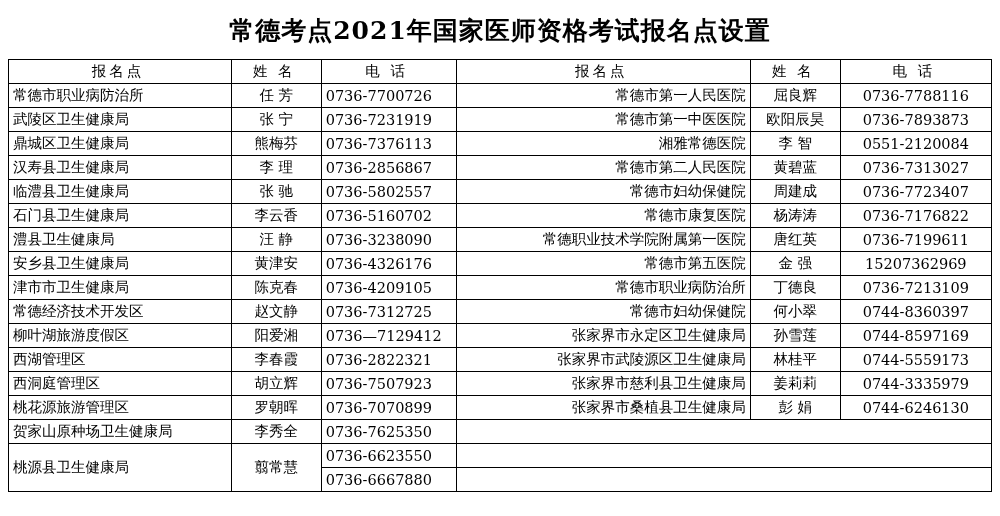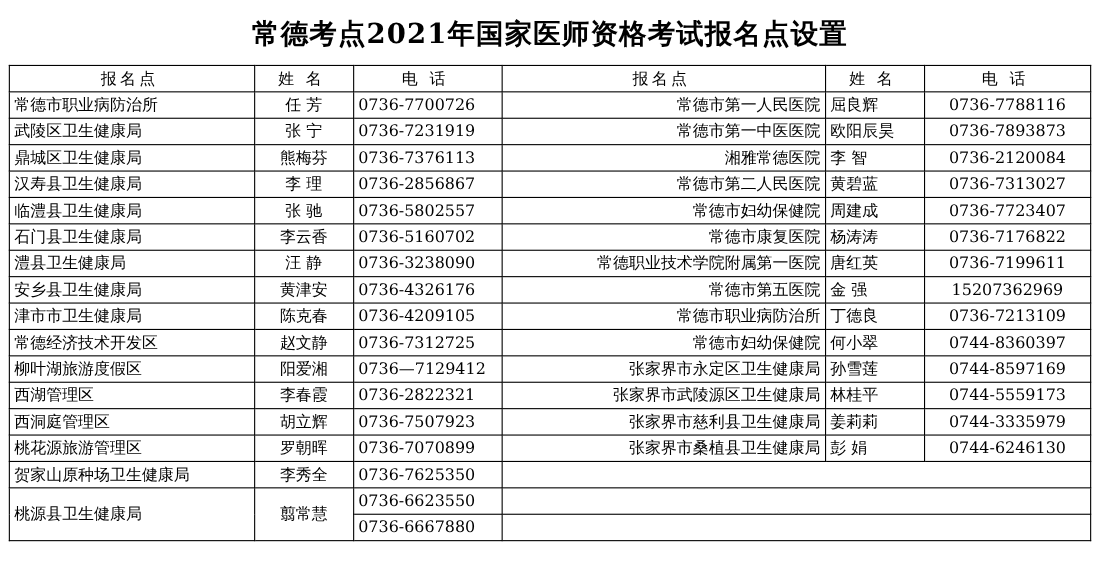--- a/index.html
+++ b/index.html
@@ -43,21 +43,21 @@
     padding: 1px 4px;
     box-sizing: border-box;
     white-space: nowrap;
     overflow: hidden;
     font-family: "DejaVu Serif", "Liberation Serif", serif;
   }
   .c-site  { width: 218px; text-align: left;   padding-left: 6px; }
   .c-name  { width: 88px;  text-align: center; }
   .c-phone { width: 132px; text-align: left; }
   .c-site2 { width: 288px; text-align: right;   padding-left: 6px; }
-  .c-name2 { width: 88px;  text-align: left; }
+  .c-name2 { width: 88px;  text-align: center; }
   .c-phone2{ width: 148px; text-align: center; }
   thead td { text-align: center !important; letter-spacing: 3px; padding-left: 0 !important; margin-left: 39px; }
   .hdr-cell { text-align: center; }
   .empty-right { border: none; }
 </style>
 </head>
 <body>
 
 <div id="page">
 
@@ -93,21 +93,21 @@
         <td class="c-name2">欧阳辰昊</td>
         <td class="c-phone2">0736-7893873</td>
       </tr>
 
       <tr>
         <td class="c-site">鼎城区卫生健康局</td>
         <td class="c-name">熊梅芬</td>
         <td class="c-phone">0736-7376113</td>
         <td class="c-site2">湘雅常德医院</td>
         <td class="c-name2">李  智</td>
-        <td class="c-phone2">0736-2120084</td>
+        <td class="c-phone2">0551-2120084</td>
       </tr>
 
       <tr>
         <td class="c-site">汉寿县卫生健康局</td>
         <td class="c-name">李  理</td>
         <td class="c-phone">0736-2856867</td>
         <td class="c-site2">常德市第二人民医院</td>
         <td class="c-name2">黄碧蓝</td>
         <td class="c-phone2">0736-7313027</td>
       </tr>

